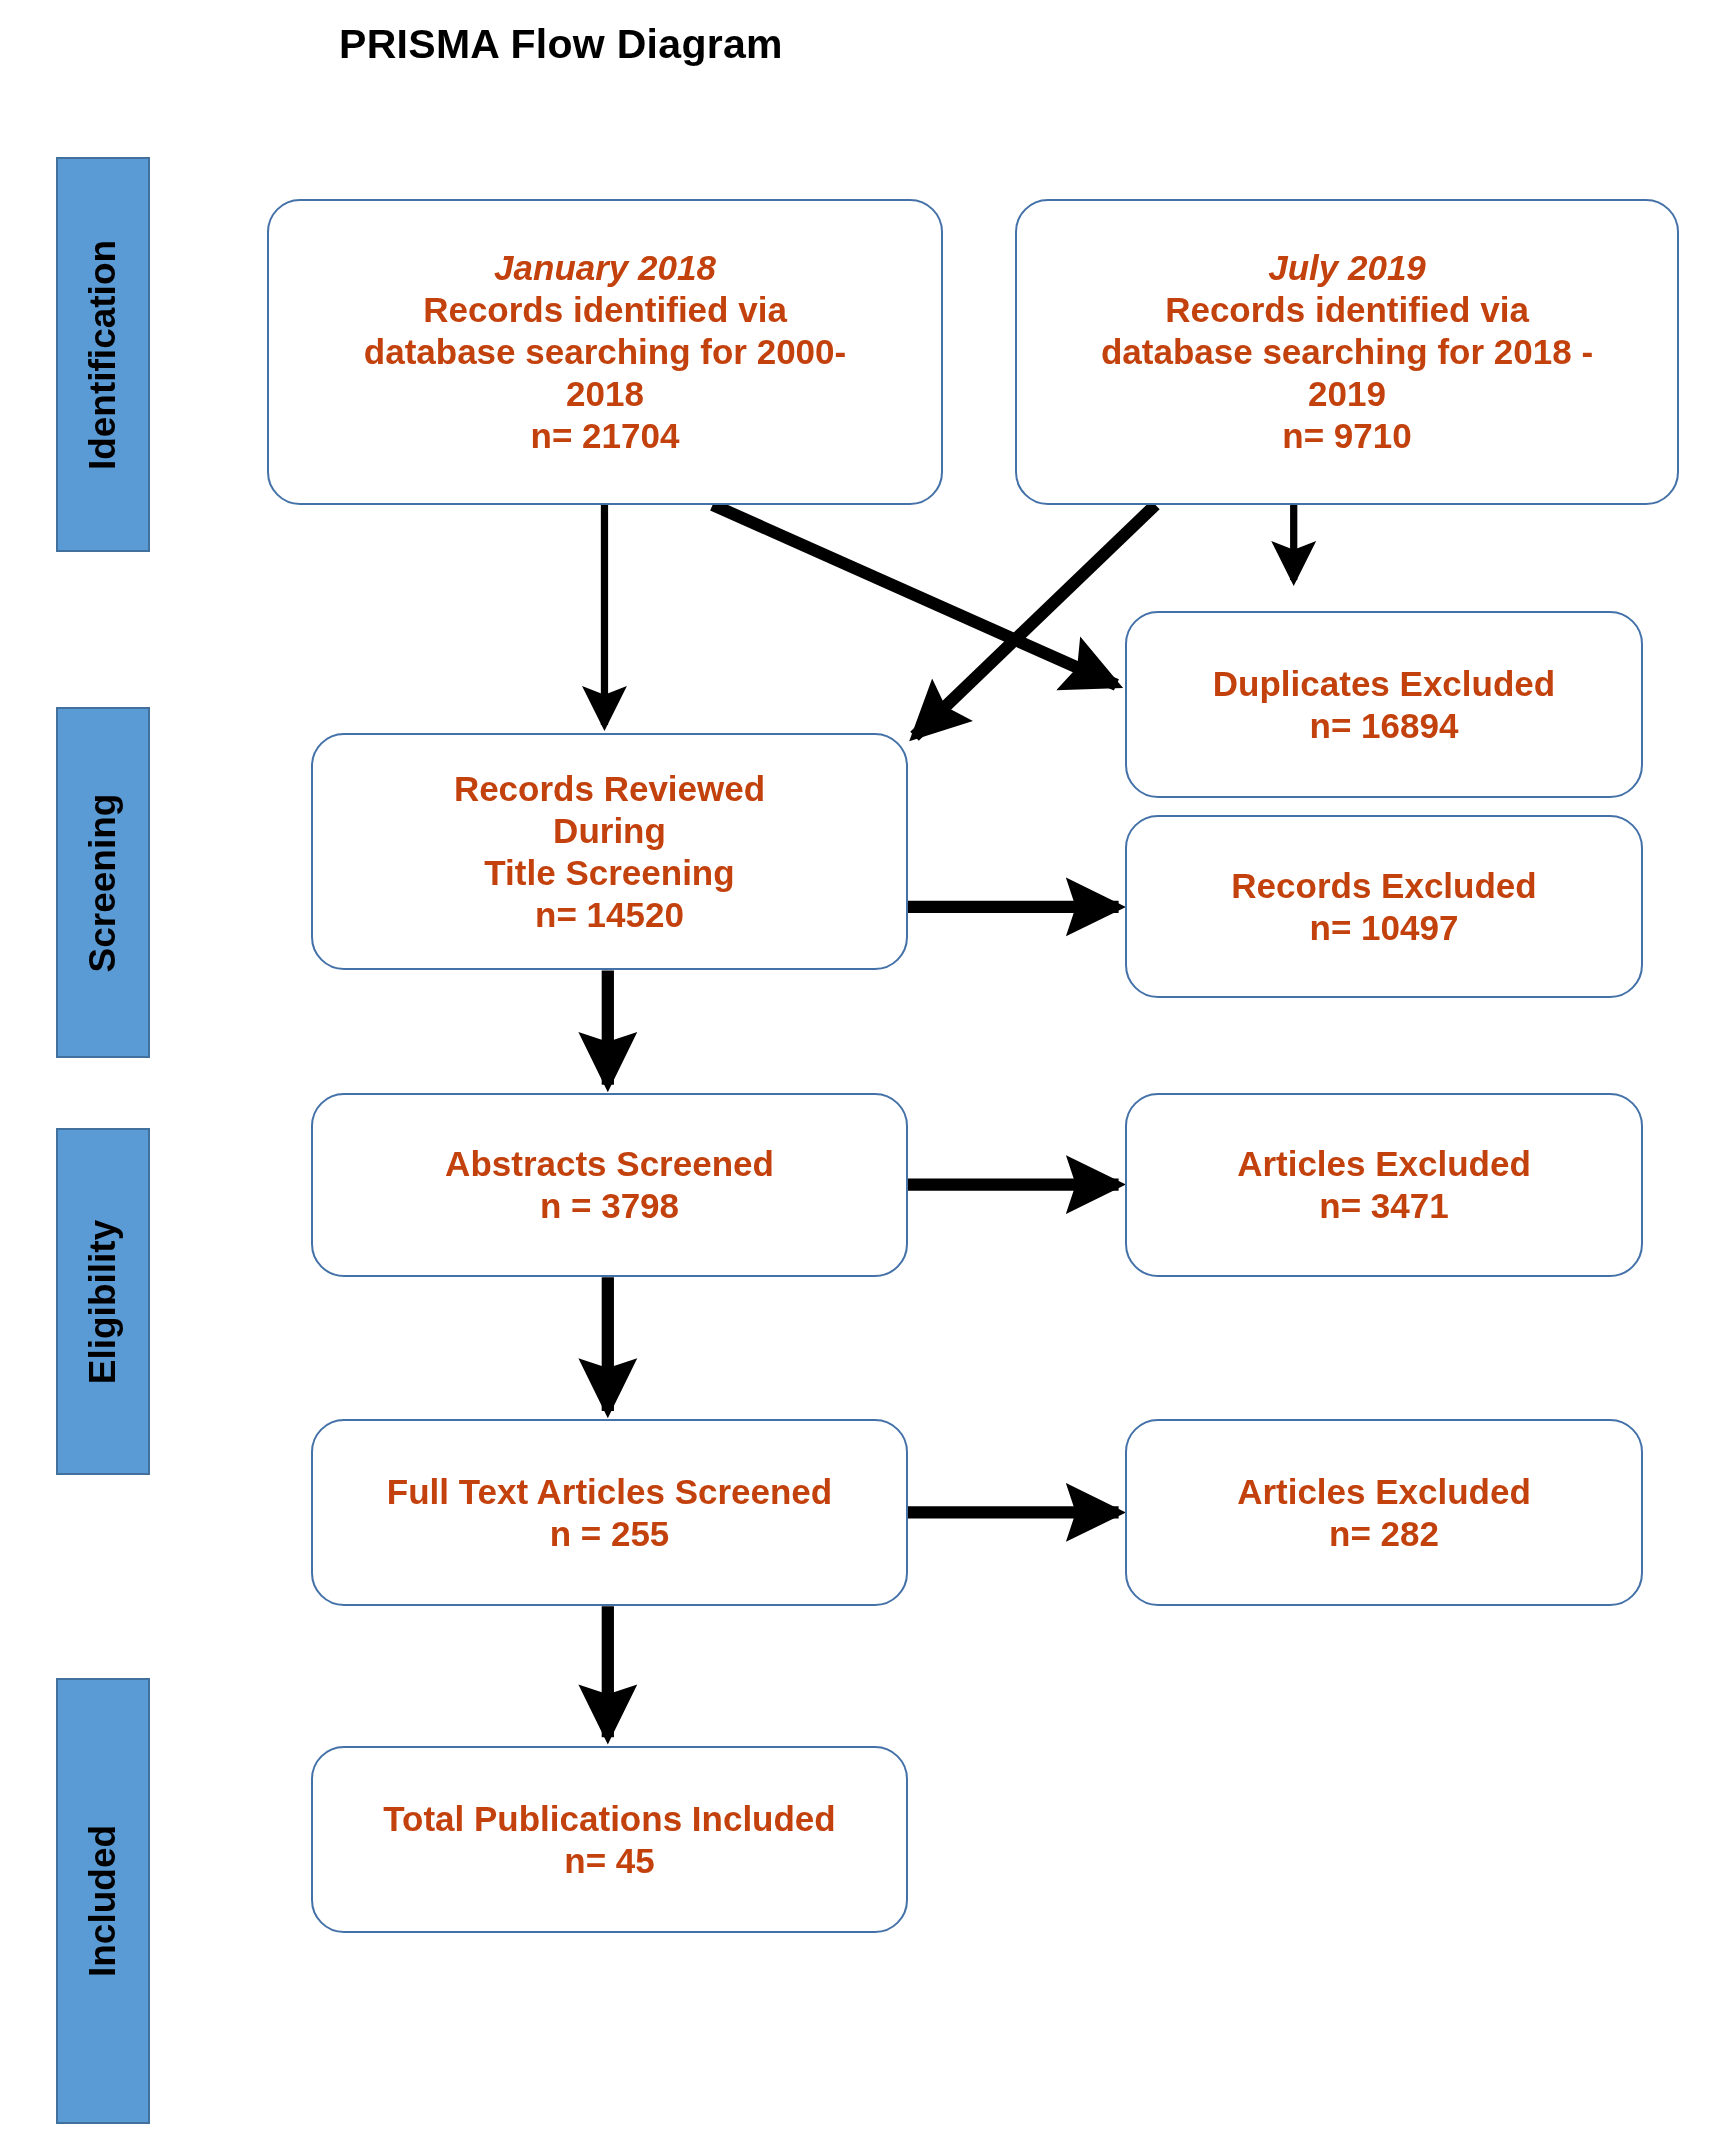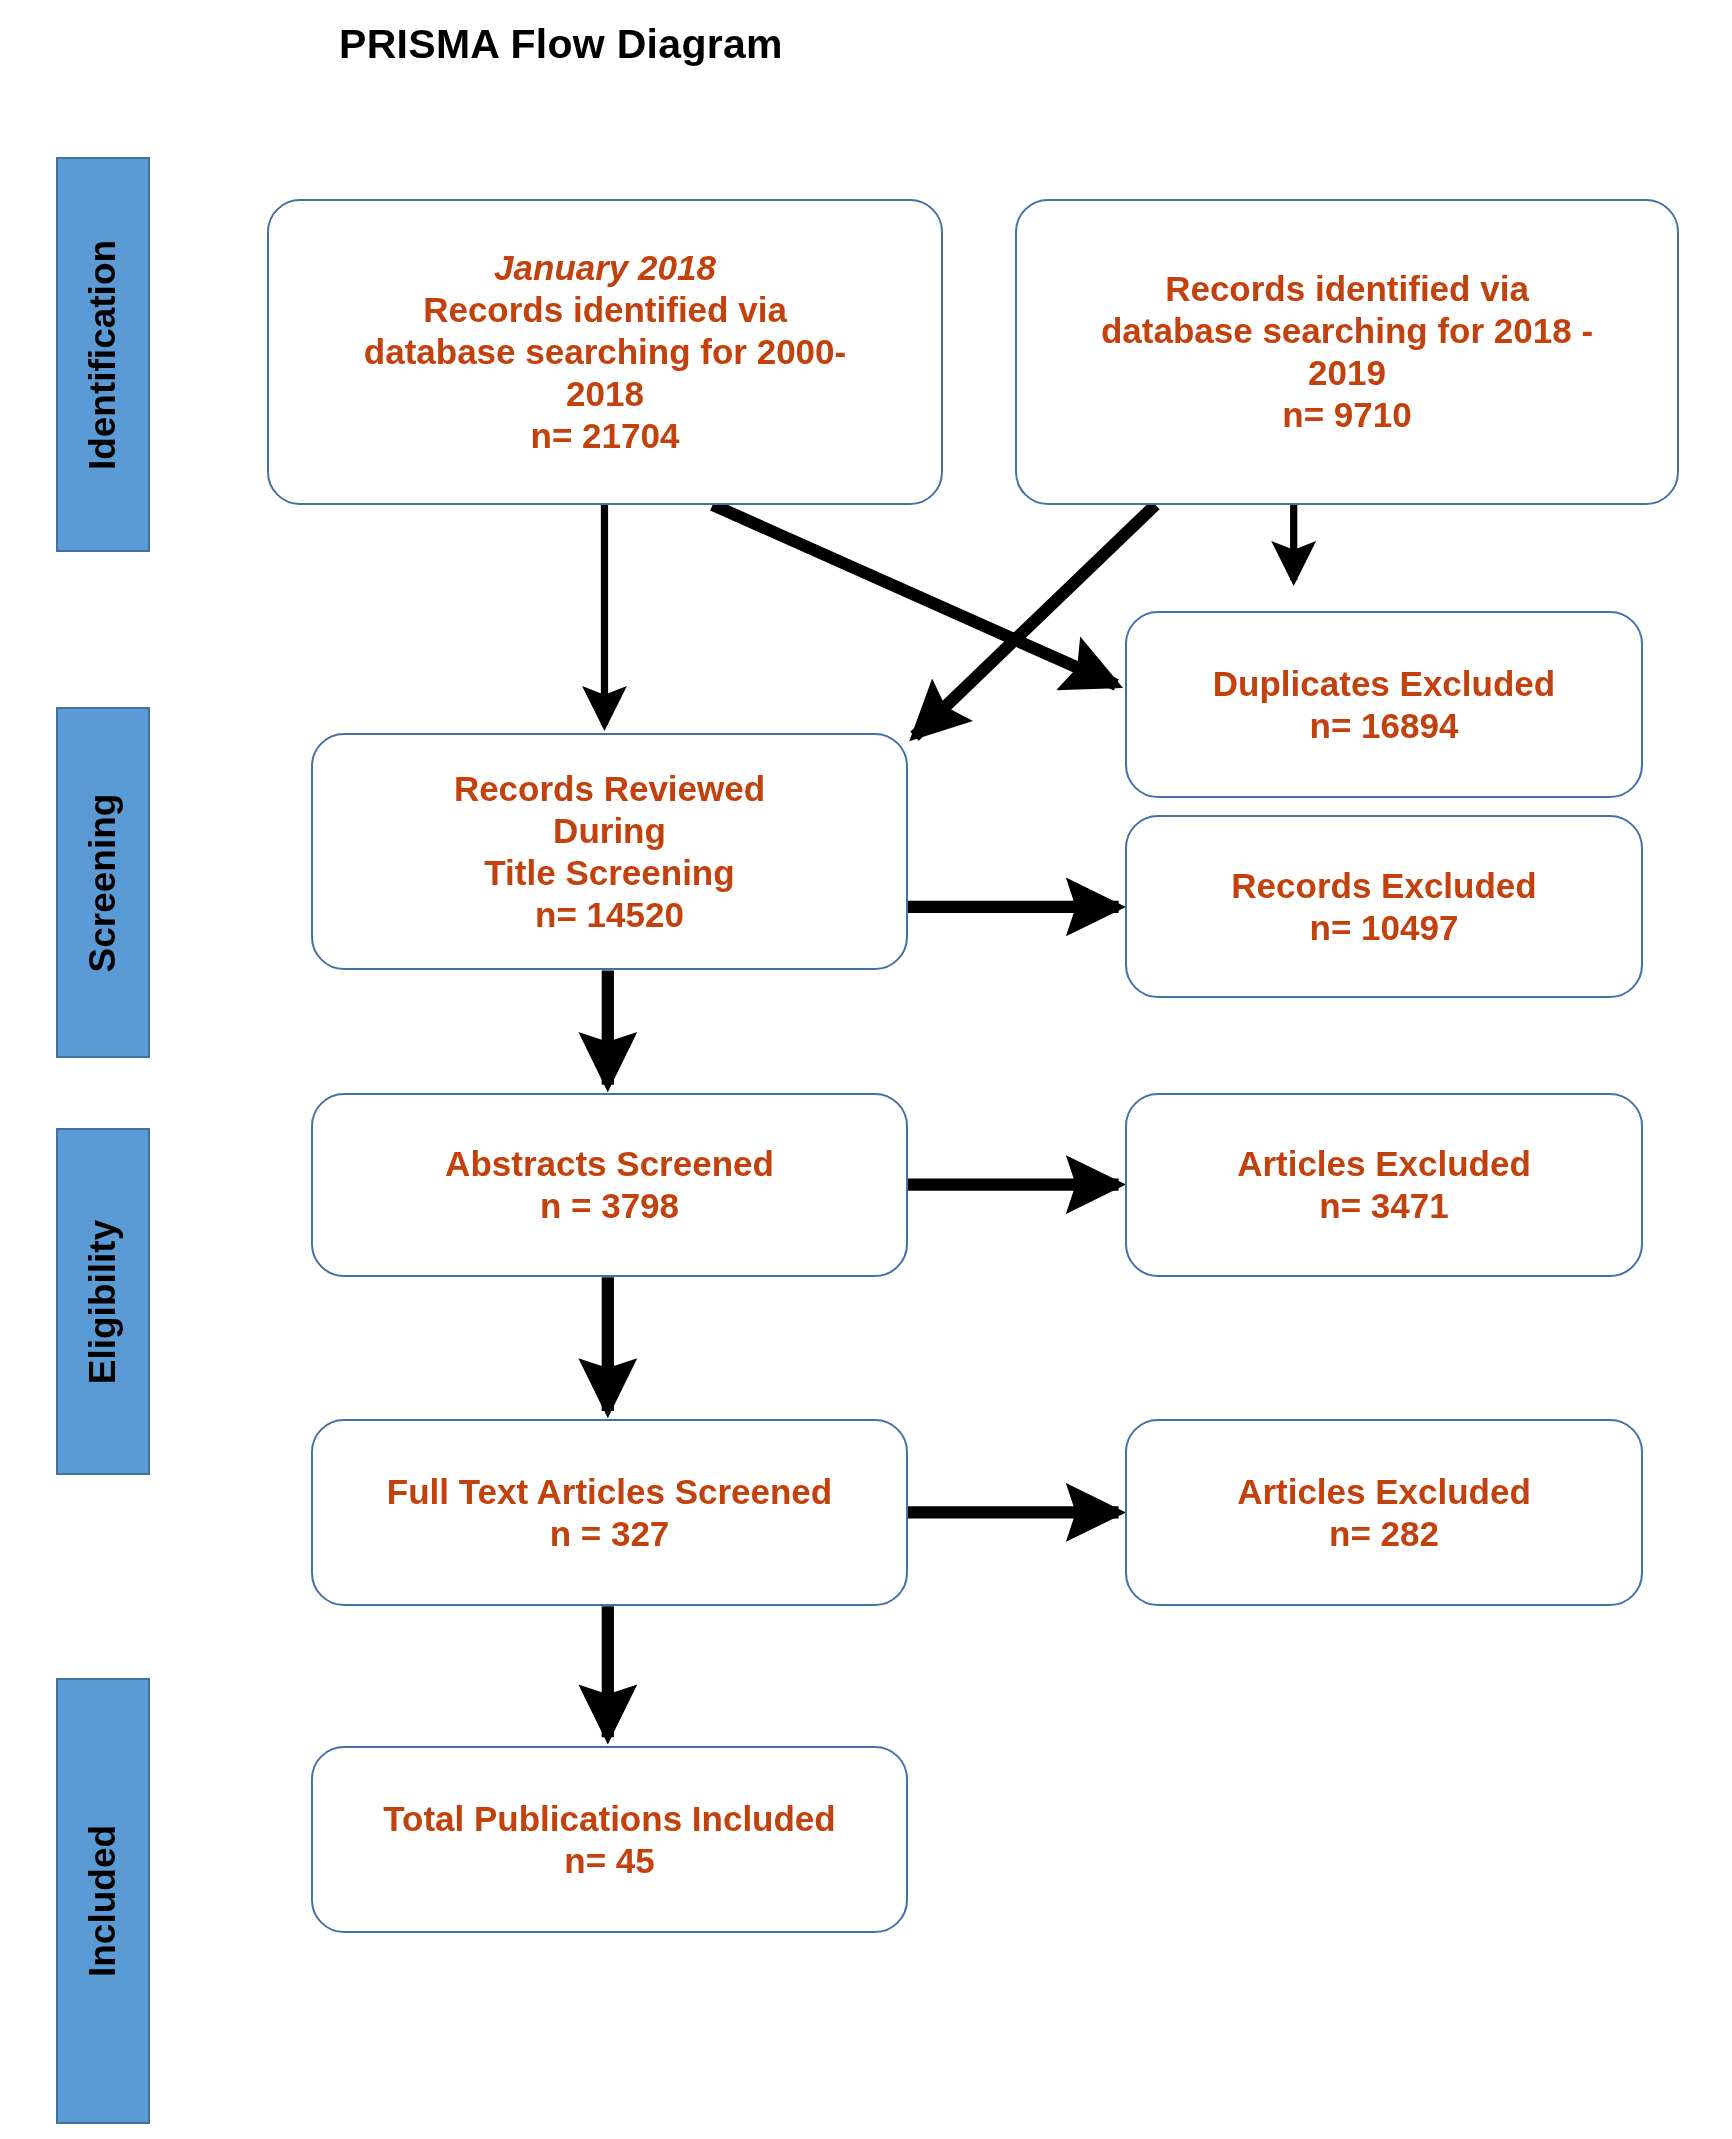--- a/index.html
+++ b/index.html
@@ -132,20 +132,21 @@
       <div class="ital">January 2018</div>
       <div>Records identified via</div>
       <div>database searching for 2000-</div>
       <div>2018</div>
       <div>n= 21704</div>
     </div>
   </div>
 
   <div class="flow-box" style="left:1015px; top:199px; width:664px; height:306px;">
     <div class="flow-box-text">
+      <div class="ital">July 2019</div>
       <div>Records identified via</div>
       <div>database searching for 2018 -</div>
       <div>2019</div>
       <div>n= 9710</div>
     </div>
   </div>
 
   <div class="flow-box" style="left:1125px; top:611px; width:518px; height:187px;">
     <div class="flow-box-text">
       <div>Duplicates Excluded</div>
@@ -179,21 +180,21 @@
   <div class="flow-box" style="left:1125px; top:1093px; width:518px; height:184px;">
     <div class="flow-box-text">
       <div>Articles Excluded</div>
       <div>n= 3471</div>
     </div>
   </div>
 
   <div class="flow-box" style="left:311px; top:1419px; width:597px; height:187px;">
     <div class="flow-box-text">
       <div>Full Text Articles Screened</div>
-      <div>n = 327</div>
+      <div>n = 255</div>
     </div>
   </div>
 
   <div class="flow-box" style="left:1125px; top:1419px; width:518px; height:187px;">
     <div class="flow-box-text">
       <div>Articles Excluded</div>
       <div>n= 282</div>
     </div>
   </div>
 

